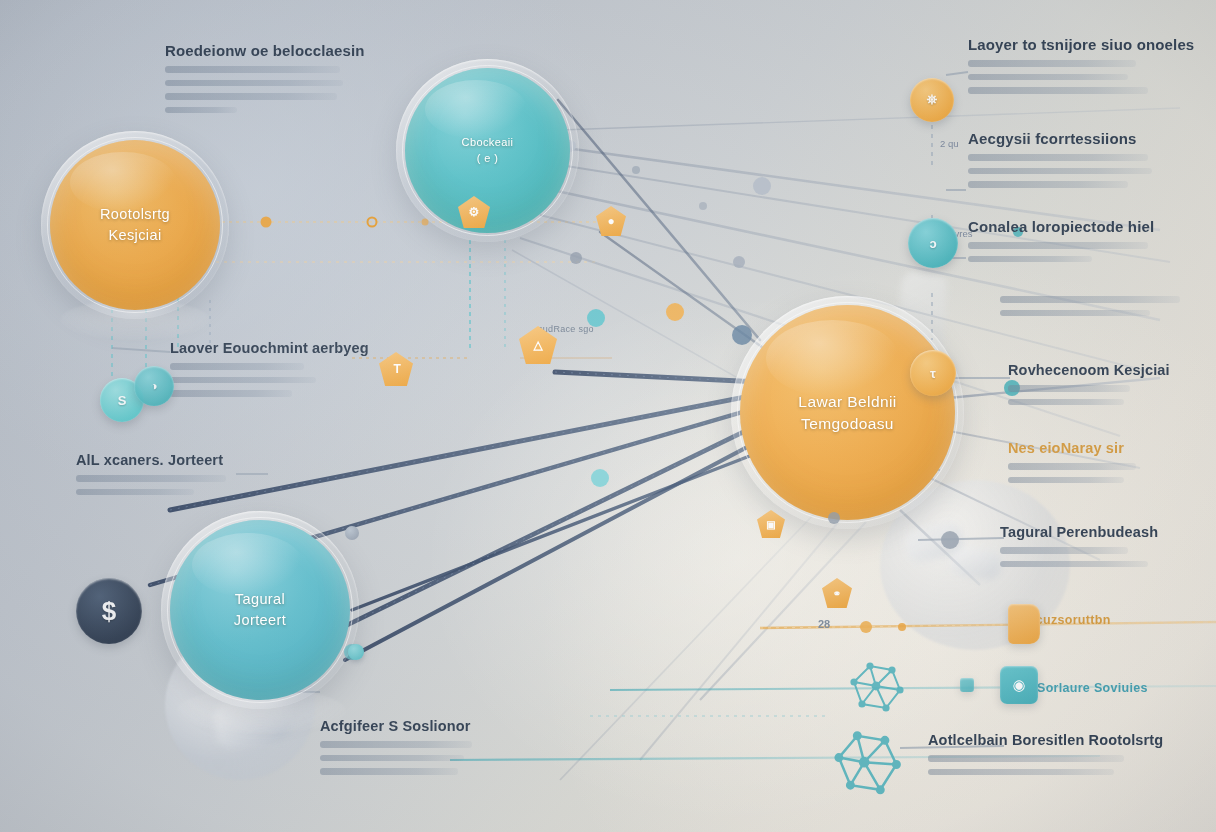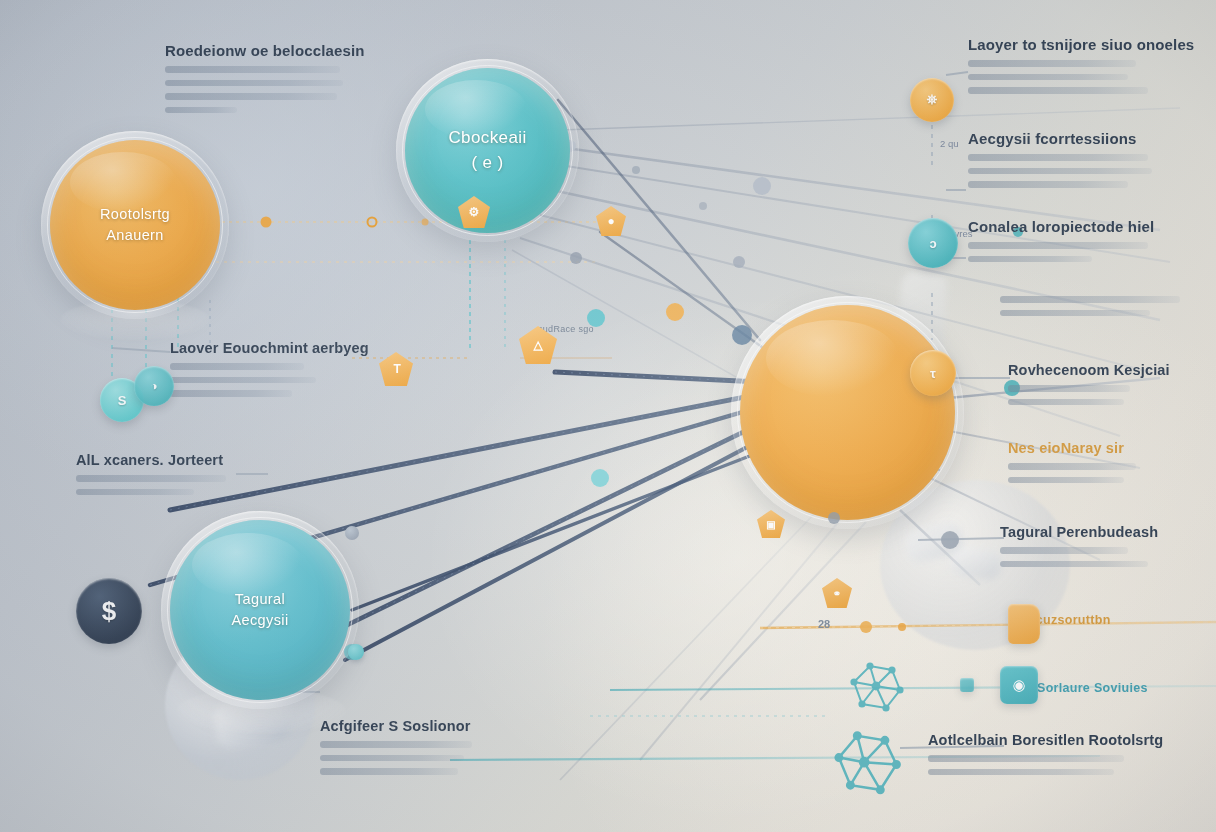--- a/index.html
+++ b/index.html
@@ -41,21 +41,21 @@
   .orb .label .l1{display:block;}
   .orb .label .l2{display:block;}
 
   .orb-orange .face{background:radial-gradient(circle at 38% 30%,#f6bd63 0%,#f2aa44 44%,#eb9c30 78%,#e0901f 100%);}
   .orb-teal   .face{background:radial-gradient(circle at 36% 28%,#7ed3da 0%,#55c2c9 40%,#3fb6bb 72%,#37aeb2 100%);}
   .orb-teal2  .face{background:radial-gradient(circle at 36% 28%,#86d2de 0%,#5ec0cf 42%,#4cb4c6 75%,#46adc0 100%);}
 
   .orb-a{left:50px;top:140px;width:170px;height:170px;}
   .orb-a .label{font-size:14.5px;}
   .orb-b{left:405px;top:68px;width:165px;height:165px;}
-  .orb-b .label{font-size:17px;}
+  .orb-b .label{font-size:11px;}
   .orb-c{left:740px;top:305px;width:215px;height:215px;}
   .orb-c .label{font-size:15.5px;}
   .orb-d{left:170px;top:520px;width:180px;height:180px;}
   .orb-d .label{font-size:14.5px;}
 
   
   .puddle{position:absolute;border-radius:50%;
     background:radial-gradient(ellipse at 50% 35%,rgba(255,255,255,.55),rgba(255,255,255,.10) 62%,rgba(255,255,255,0) 80%);
     filter:blur(1px);}
 
@@ -272,51 +272,55 @@
   </svg>
 
   <div class="puddle" style="left:60px;top:300px;width:150px;height:40px;"></div>
   <div class="orb orb-orange orb-a">
     <div class="ring"></div>
     <div class="face"></div>
     <div class="ring2"></div>
     <div class="gloss"></div>
     <div class="label">
       <span class="l1">Rootolsrtg</span>
-      <span class="l2">Anauern</span>
+      <span class="l2">Kesjciai</span>
     </div>
   </div>
 
   <div class="orb orb-teal orb-b">
     <div class="ring"></div>
     <div class="face"></div>
     <div class="ring2"></div>
     <div class="gloss"></div>
     <div class="label">
       <span class="l1">Cbockeaii</span>
       <span class="l2">( e )</span>
     </div>
   </div>
 
   <div class="orb orb-orange orb-c">
     <div class="ring"></div>
     <div class="face"></div>
     <div class="ring2"></div>
     <div class="gloss"></div>
+    <div class="label">
+      <span class="l1">Lawar Beldnii</span>
+      <span class="l2">Temgodoasu</span>
+    </div>
   </div>
 
   <div class="puddle" style="left:176px;top:688px;width:170px;height:46px;"></div>
   <div class="orb orb-teal2 orb-d">
     <div class="ring"></div>
     <div class="face"></div>
     <div class="ring2"></div>
     <div class="gloss"></div>
     <div class="label">
       <span class="l1">Tagural</span>
-      <span class="l2">Aecgysii</span>
+      <span class="l2">Jorteert</span>
     </div>
   </div>
 
   <div class="tblock" style="left:165px;top:42px;width:200px;">
     <div class="h" style="font-size:15px;">Roedeionw oe belocclaesin</div>
     <div class="ln" style="width:175px;"></div>
     <div class="ln" style="width:178px;"></div>
     <div class="ln" style="width:172px;"></div>
     <div class="ln" style="width:72px;"></div>
   </div>

